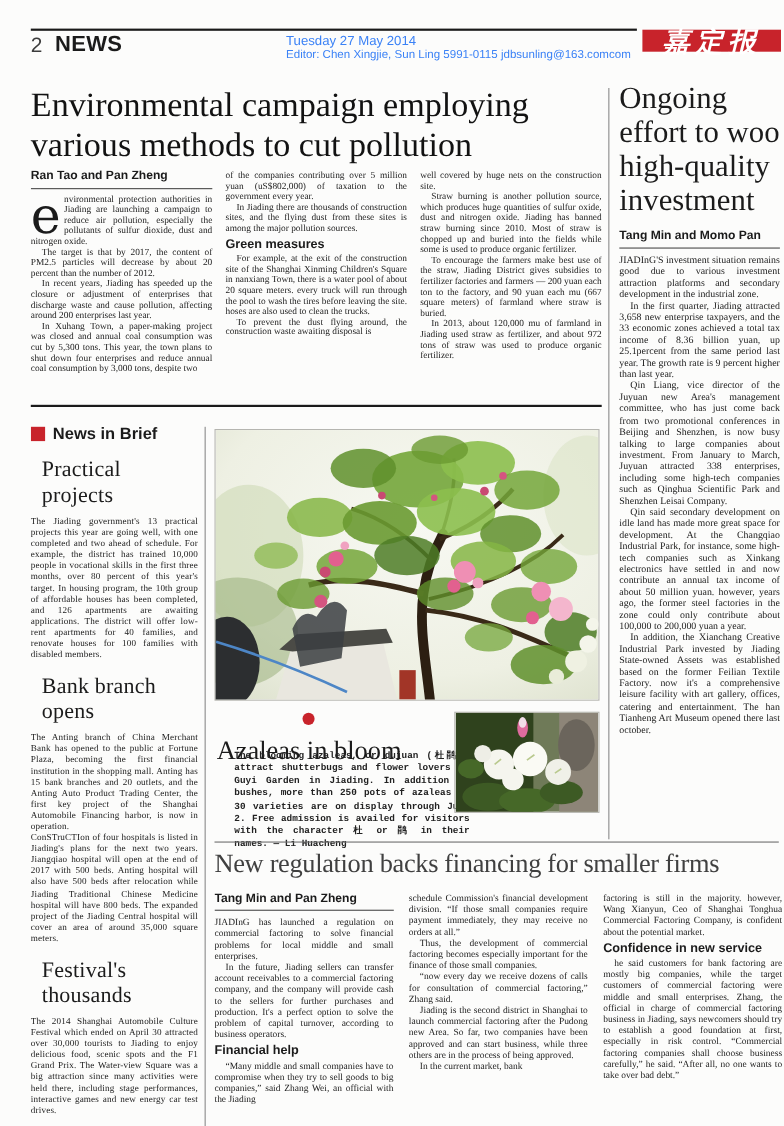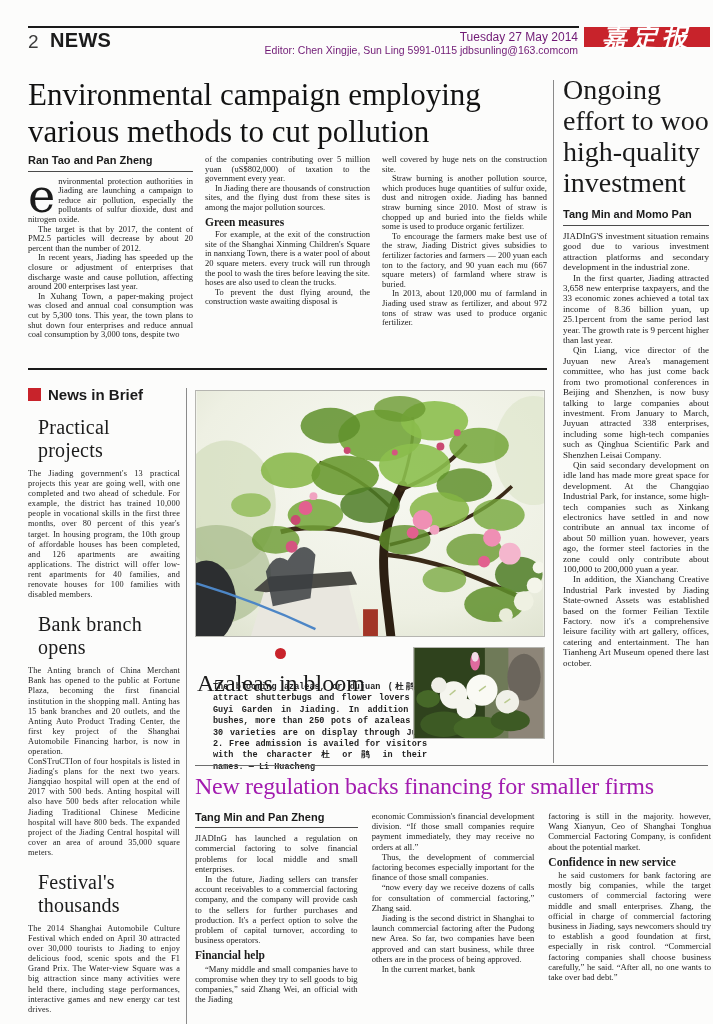--- a/index.html
+++ b/index.html
@@ -14,36 +14,36 @@
   .sans{font-family:"Liberation Sans", sans-serif;}
   .justify{text-align:justify;}
   p{margin:0;}
   .para{text-indent:10px;margin:0;}
   .first-flush p:first-child{text-indent:0;}
 
   
   #top-rule{left:28px;top:26px;width:551px;height:2px;}
   #page-num{left:28px;top:31px;font-size:19px;color:#3c3c3c;}
   #section-name{left:50px;top:29px;font-size:20px;font-weight:bold;letter-spacing:.3px;text-align:center;}
-  #dateline{left:260px;top:30px;width:318px;text-align:right;color:#701a75;}
+  #dateline{left:260px;top:30px;width:318px;color:#3b82f6;}
   #date-text{font-size:12px;line-height:14px;}
   #editor-text{font-size:10.5px;line-height:13px;}
   #masthead{left:584px;top:27px;width:126px;height:20px;background:#c8232b;
     display:flex;align-items:center;justify-content:center;color:#fff;
     font-family:"DejaVu Serif", serif;font-style:italic;font-weight:bold;
     font-size:25px;letter-spacing:5px;}
 
   
   #main-headline{left:28px;top:76px;width:527px;font-size:31px;line-height:37px;font-weight:400;color:#121212;}
   #main-cols{left:28px;top:155px;width:519px;height:212px;display:flex;gap:12px;overflow:hidden;}
   .mcol{flex:1;font-size:8.5px;line-height:9.6px;}
   .byline{font-family:"Liberation Sans", sans-serif;font-weight:bold;font-size:11px;
     border-bottom:1.5px solid #4a4a4a;padding:1px 0 5px;margin-bottom:5px;text-align:left;text-indent:0;}
   .dropcap{float:left;font-size:46px;line-height:35px;padding:2px 3px 0 0;font-family:"DejaVu Serif", serif;}
-  .subhead{font-family:Liberation Serif, serif;font-weight:bold;font-size:11.5px;
+  .subhead{font-family:Liberation Sans, sans-serif;font-weight:bold;font-size:11.5px;
     margin:5px 0 3px;text-align:left;text-indent:0;}
   #main-rule{left:28px;top:368px;width:519px;height:2px;}
 
   
   #vrule-invest{left:553px;top:80px;height:683px;}
   #invest{left:563px;top:74px;width:146px;}
   #invest-headline{font-size:28px;line-height:31px;font-weight:400;margin:0 0 9px;}
   #invest-body{font-size:9px;line-height:10.4px;}
 
   
@@ -58,21 +58,21 @@
   
   #main-photo{left:195px;top:390px;width:350px;height:247px;border:1px solid #b5b5b0;box-sizing:border-box;}
   #thumb-photo{left:413px;top:647px;width:132px;height:92px;border:1px solid #b5b5b0;box-sizing:border-box;}
   #caption-head{left:197px;top:645px;display:flex;align-items:center;gap:11px;flex-direction:column;}
   #caption-bullet{width:11px;height:11px;border-radius:50%;background:#c8232b;margin-top:3px;}
   #caption-title{font-size:24px;font-weight:400;}
   #caption-text{left:213px;top:682px;width:214px;font-weight:bold;font-size:8.5px;line-height:11.4px;color:#222;font-family:Liberation Mono, monospace;}
 
   
   #bottom-rule{left:195px;top:765px;width:513px;height:1px;background:#6e6e6e;}
-  #reg-headline{left:195px;top:771px;width:516px;font-size:24px;line-height:30px;font-weight:400;letter-spacing:-.3px;color:#a21caf;}
+  #reg-headline{left:195px;top:771px;width:516px;font-size:24px;line-height:30px;font-weight:400;letter-spacing:-.3px;color:#404040;}
   #reg-cols{left:195px;top:811px;width:516px;height:213px;display:flex;gap:14px;overflow:hidden;}
   .rcol{flex:1;font-size:8.6px;line-height:10.2px;}
 </style>
 </head>
 <body>
 
 <div class="abs rule" id="top-rule"></div>
 <div class="abs sans" id="page-num">2</div>
 <div class="abs sans" id="section-name">NEWS</div>
 <div class="abs sans" id="dateline">
@@ -256,21 +256,21 @@
         <p class="para">JIADInG has launched a regulation on commercial factoring to solve financial problems for local middle and small enterprises.</p>
         <p class="para">In the future, Jiading sellers can transfer account receivables to a commercial factoring company, and the company will provide cash to the sellers for further purchases and production. It's a perfect option to solve the problem of capital turnover, according to business operators.</p>
       </div>
     <div class="subhead">Financial help</div>
     <div>
         <p class="para">“Many middle and small companies have to compromise when they try to sell goods to big companies,” said Zhang Wei, an official with the Jiading</p>
       </div>
   </div>
   <div class="rcol justify">
     <div class="first-flush">
-        <p class="para">economic Commission's financial development division. “If those small companies require payment immediately, they may receive no orders at all.”</p>
+        <p class="para">schedule Commission's financial development division. “If those small companies require payment immediately, they may receive no orders at all.”</p>
         <p class="para">Thus, the development of commercial factoring becomes especially important for the finance of those small companies.</p>
         <p class="para">“now every day we receive dozens of calls for consultation of commercial factoring,” Zhang said.</p>
         <p class="para">Jiading is the second district in Shanghai to launch commercial factoring after the Pudong new Area. So far, two companies have been approved and can start business, while three others are in the process of being approved.</p>
         <p class="para">In the current market, bank</p>
       </div>
   </div>
   <div class="rcol justify">
     <div class="first-flush">
         <p class="para">factoring is still in the majority. however, Wang Xianyun, Ceo of Shanghai Tonghua Commercial Factoring Company, is confident about the potential market.</p>
       </div>

